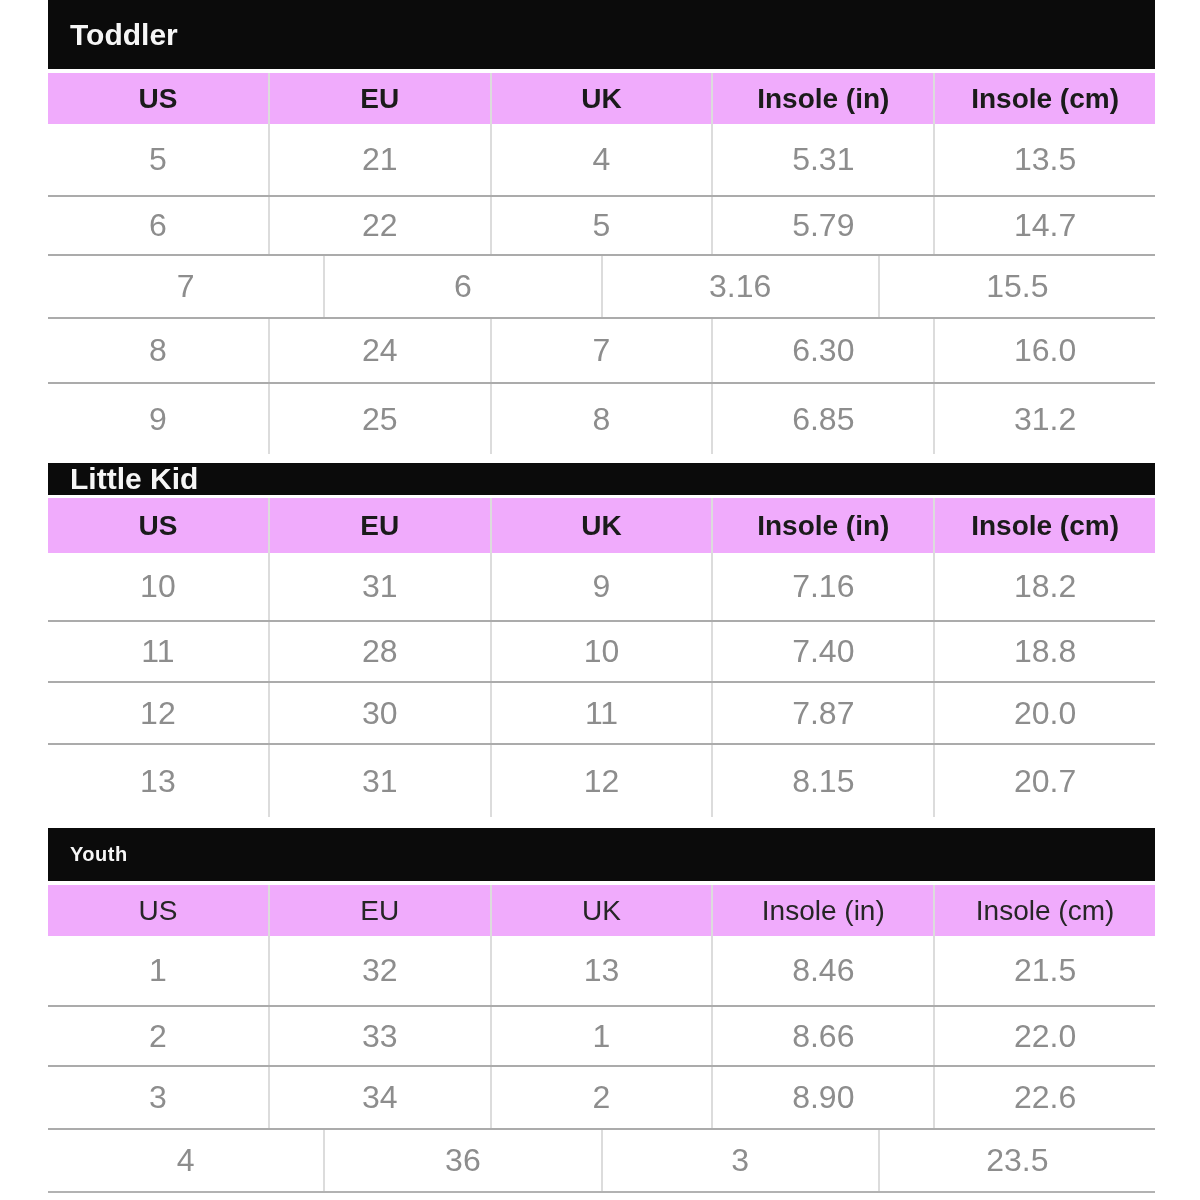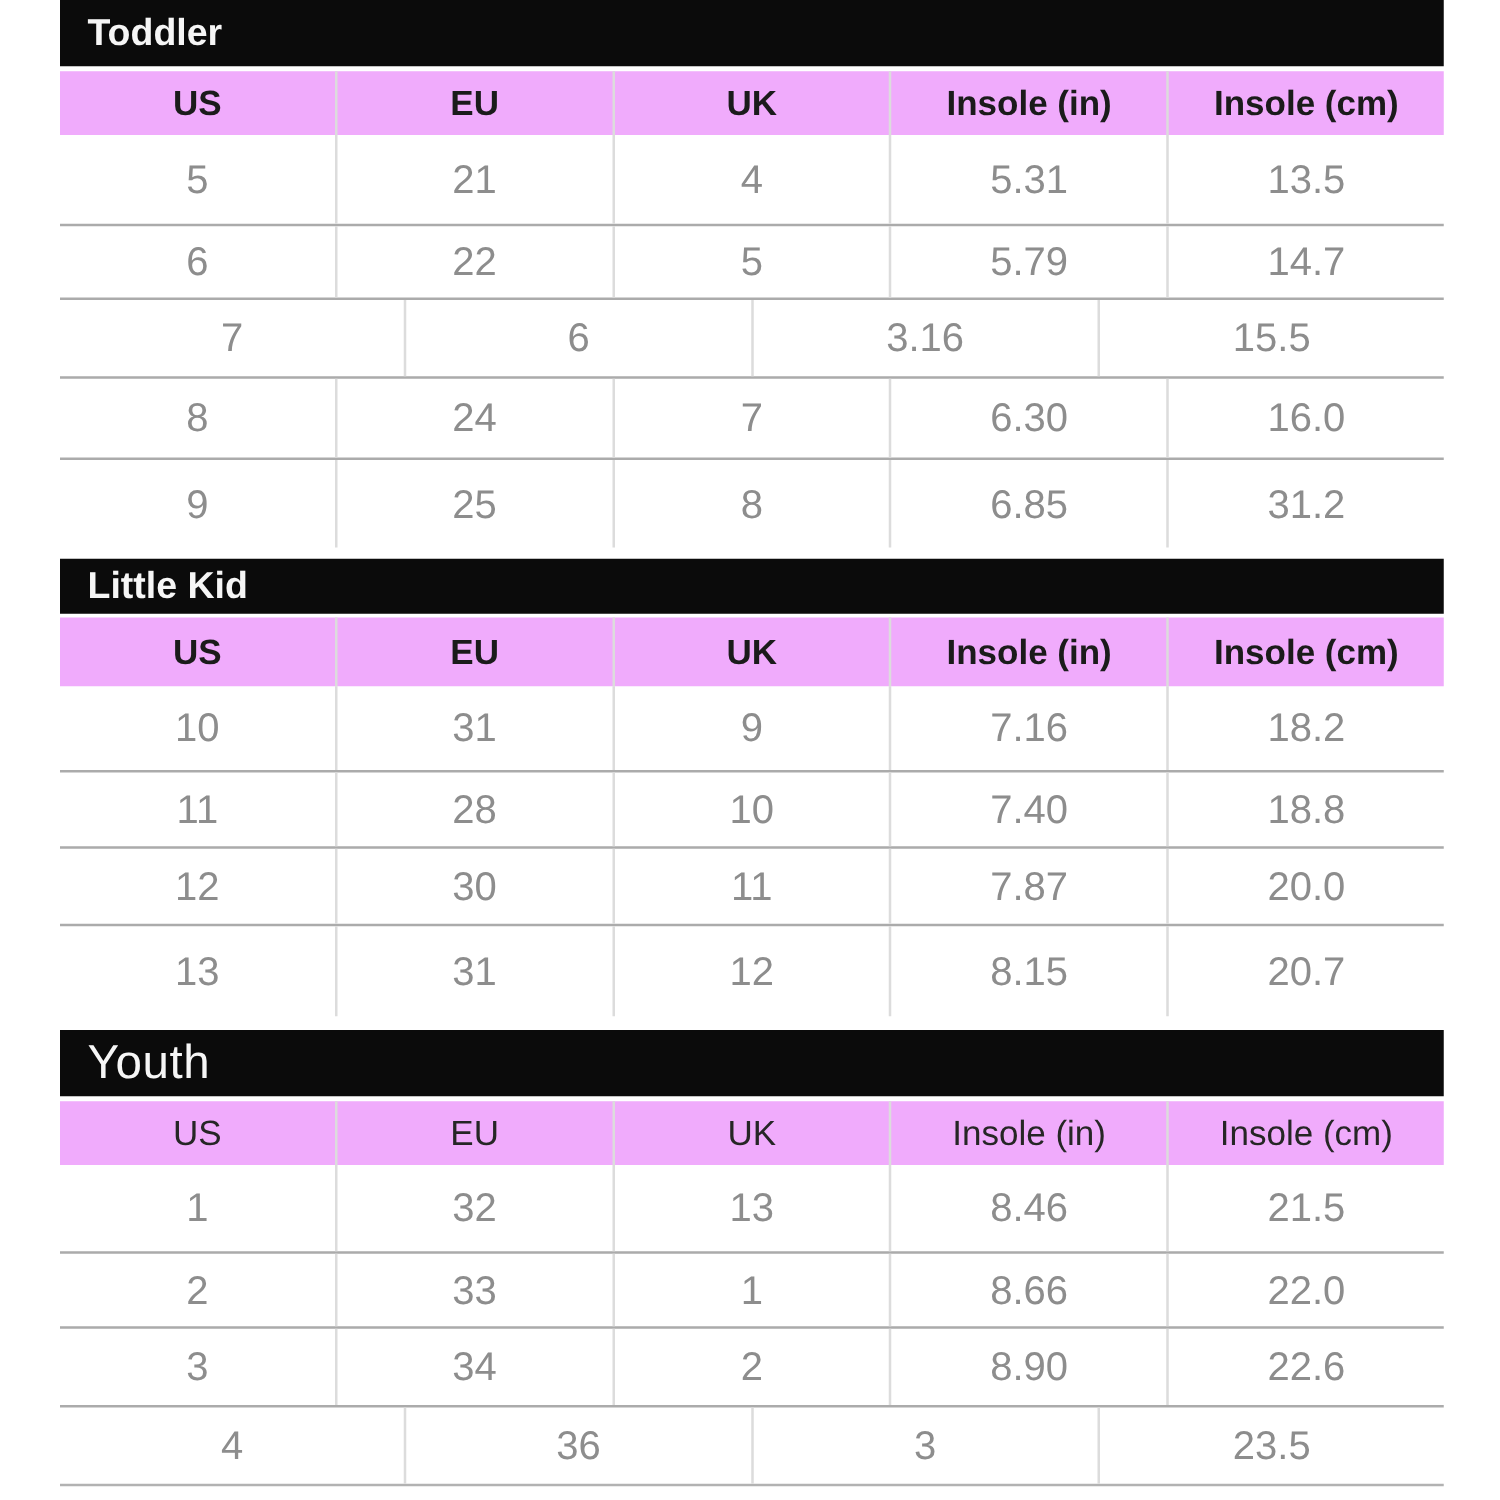--- a/index.html
+++ b/index.html
@@ -8,25 +8,25 @@
     font-family: "Liberation Sans", sans-serif;
   }
   .chart { position: absolute; left: 48px; top: 0; width: 1107px; }
 
   .section { width: 100%; }
   .bar {
     background: #0b0b0b; color: #f6f6f6;
     display: flex; align-items: center;
     padding-left: 22px; box-sizing: border-box;
   }
-  .sec0 .bar { height: 53px; font-size: 30px; font-weight: 700; }
+  .sec0 .bar { height: 69px; font-size: 30px; font-weight: 700; }
   .sec1 { margin-top: 9px; }
-  .sec1 .bar { height: 44px; font-size: 30px; font-weight: 700; }
+  .sec1 .bar { height: 32px; font-size: 30px; font-weight: 700; }
   .sec2 { margin-top: 11px; }
-  .sec2 .bar { height: 53px; font-size: 38px; font-weight: 400; letter-spacing: 0.5px; }
+  .sec2 .bar { height: 53px; font-size: 20px; font-weight: 700; letter-spacing: 0.5px; }
 
   .thead {
     display: flex; background: #f0abfc; margin-top: 4px;
     box-sizing: border-box;
   }
   .sec0 .thead { height: 51px; }
   .sec1 .thead { height: 55px; margin-top: 3px; }
   .sec2 .thead { height: 51px; }
   .hcell {
     flex: 1 1 0; display: flex; align-items: center; justify-content: center;

